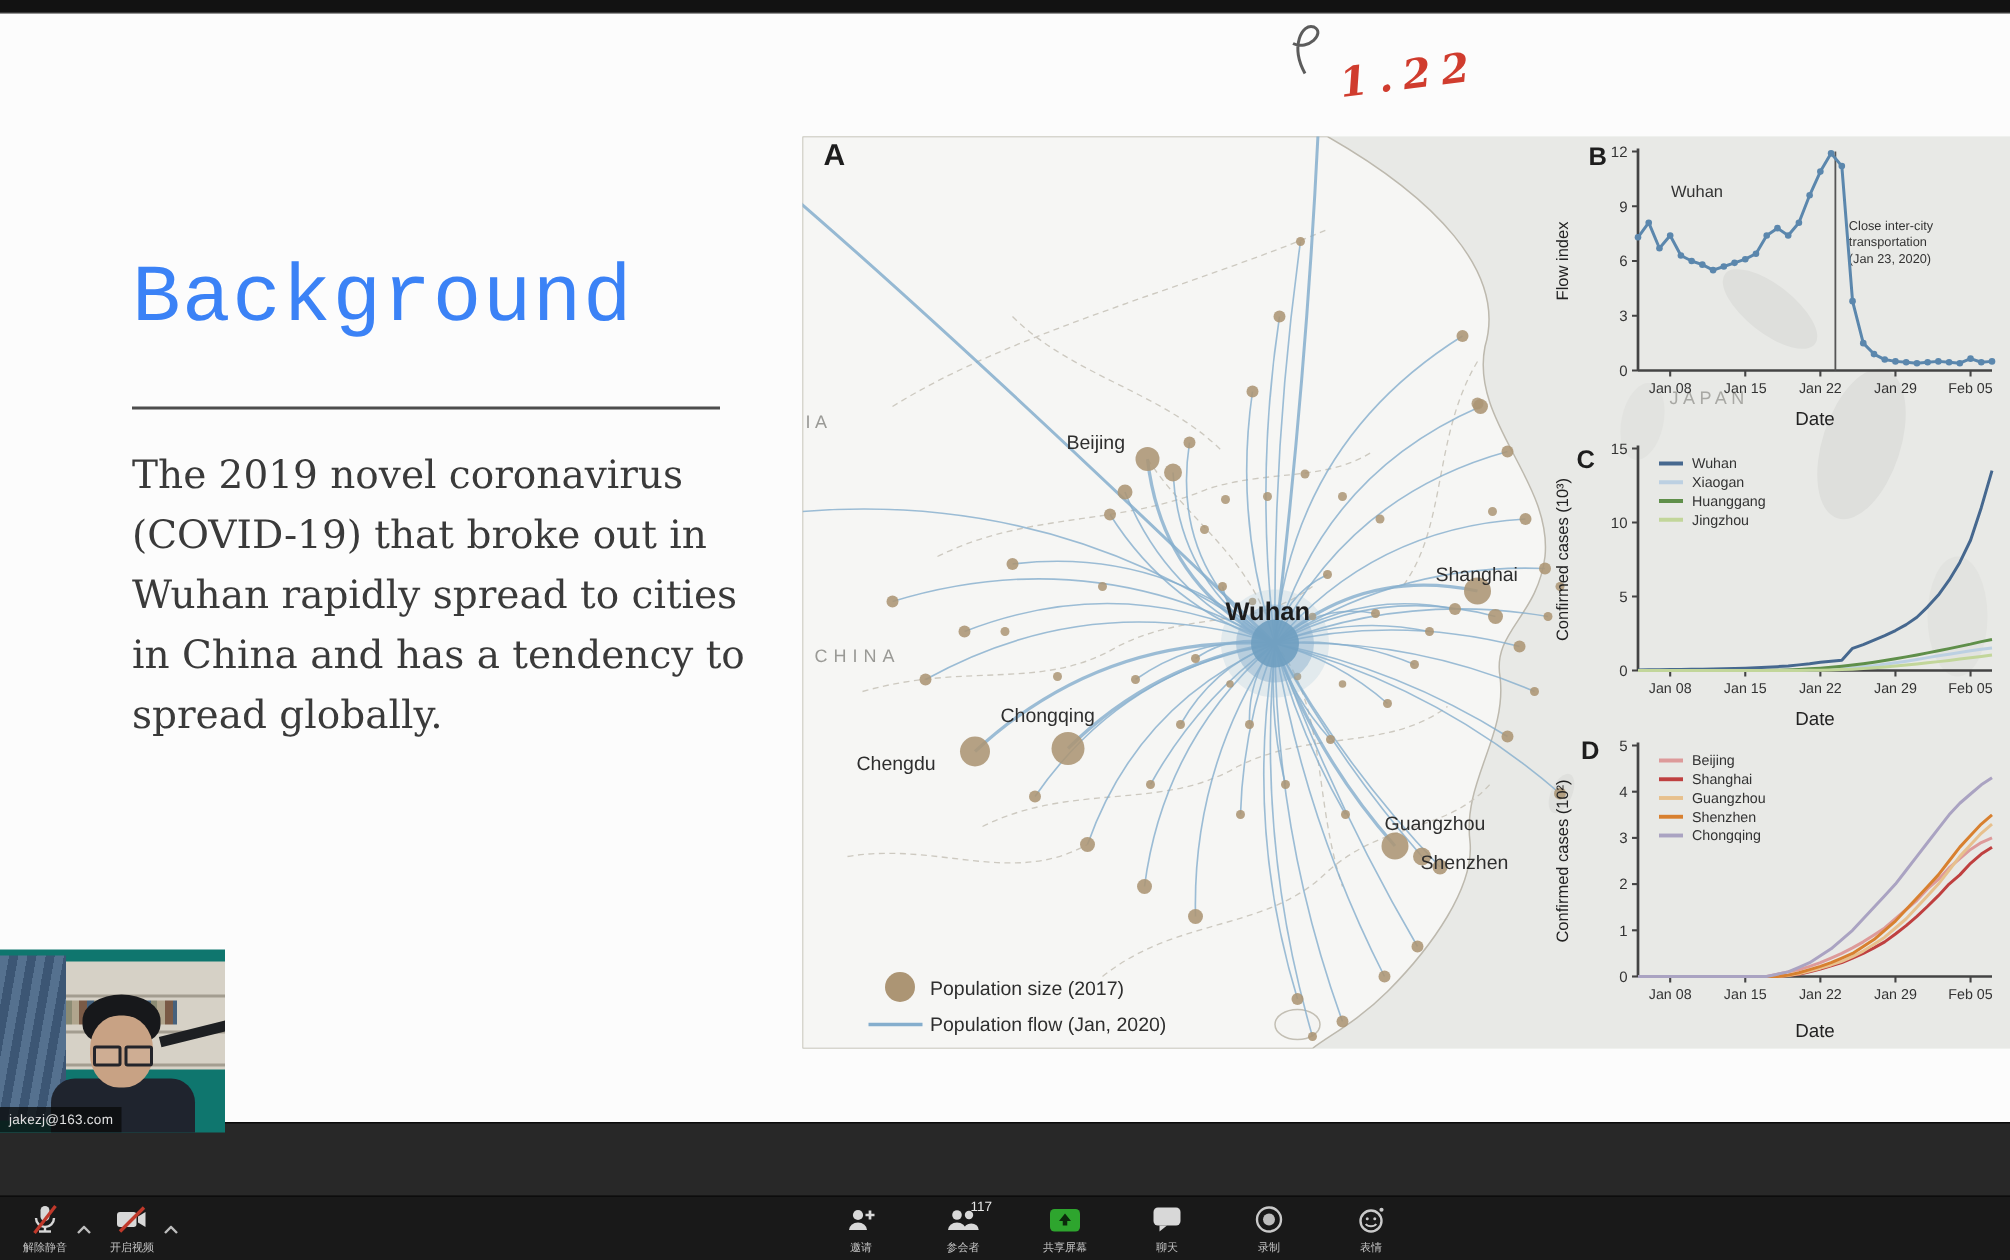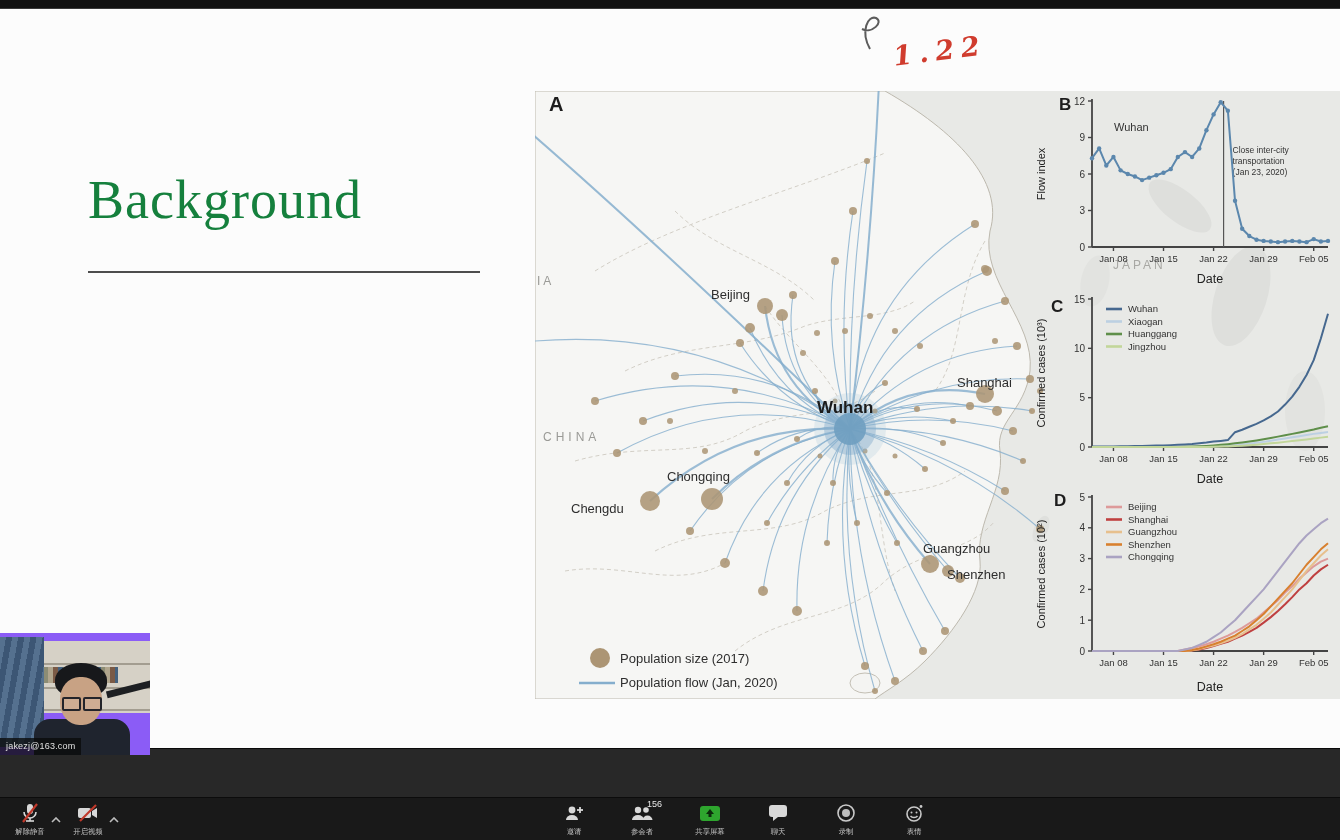--- a/index.html
+++ b/index.html
@@ -4,39 +4,39 @@
 <style>
   html,body{margin:0;padding:0;}
   body{width:1340px;height:840px;position:relative;overflow:hidden;background:#1c1c1c;
        font-family:"Liberation Sans",sans-serif;}
   
   .top-bar{position:absolute;left:0;top:0;width:1340px;height:8px;background:#121212;border-bottom:1px solid #3a3a3a;}
   .slide{position:absolute;left:0;top:9px;width:1340px;height:739px;background:#fcfcfc;}
   .mid-strip{position:absolute;left:0;top:748px;width:1340px;height:49px;background:#282828;border-top:1px solid #0a0a0a;}
   .toolbar{position:absolute;left:0;top:797px;width:1340px;height:43px;background:#191919;border-top:1px solid #0c0c0c;}
   
-  .slide-title{position:absolute;left:88px;top:160px;font-family:Liberation Serif, serif;font-size:54px;
-               color:#15803d;letter-spacing:1px;font-weight:400;}
+  .slide-title{position:absolute;left:88px;top:160px;font-family:Liberation Mono, monospace;font-size:54px;
+               color:#3b82f6;letter-spacing:1px;font-weight:400;}
   .divider{position:absolute;left:88px;top:262px;width:392px;height:2px;background:#4d4d4d;}
   .slide-body{position:absolute;left:88px;top:288px;width:414px;font-family:"DejaVu Serif",serif;
               font-size:26px;line-height:40px;color:#3a3a3a;}
   
   .pen-note{position:absolute;left:893px;top:26px;color:#d03c2e;font-family:"DejaVu Serif",serif;
             font-style:italic;font-size:27px;letter-spacing:7px;transform:rotate(-7deg);font-weight:bold;}
   .pen-squiggle{position:absolute;left:848px;top:0px;}
   
   .figure{position:absolute;left:535px;top:82px;width:805px;height:608px;background:#e8e9e6;}
   .panel-letter{position:absolute;font-size:17px;font-weight:bold;color:#1d1d1d;z-index:5;}
   .map-svg{position:absolute;left:0;top:0;}
   .chart{position:absolute;z-index:4;}
   #chartB{left:497px;top:0px;width:308px;height:196px;}
   #chartC{left:497px;top:198px;width:308px;height:198px;}
   #chartD{left:497px;top:396px;width:308px;height:208px;}
   
-  .webcam{position:absolute;left:0;top:633px;width:150px;height:122px;background:#8b5cf6;overflow:hidden;z-index:10;}
+  .webcam{position:absolute;left:0;top:633px;width:150px;height:122px;background:#0f766e;overflow:hidden;z-index:10;}
   .wc-shelf{position:absolute;left:28px;top:8px;width:122px;height:72px;background:#d6d1c6;}
   .wc-shelf .ln{position:absolute;left:0;width:100%;height:2px;background:#a39d90;}
   .wc-books{position:absolute;top:26px;left:6px;height:16px;width:84px;
             background:repeating-linear-gradient(90deg,#7a5a46 0 5px,#45617d 5px 10px,#8c8c74 10px 14px,#b0a58d 14px 19px);}
   .wc-curtain{position:absolute;left:0;top:4px;width:44px;height:110px;
               background:repeating-linear-gradient(100deg,#55718f 0 6px,#3c5674 6px 12px);}
   .wc-lamp{position:absolute;right:-8px;top:52px;width:52px;height:7px;background:#1d1f22;transform:rotate(-14deg);}
   .wc-hair{position:absolute;left:55px;top:30px;width:52px;height:34px;background:#17181b;border-radius:50% 50% 40% 40%;}
   .wc-face{position:absolute;left:60px;top:44px;width:42px;height:48px;background:#c8a284;border-radius:46%;}
   .wc-glass{position:absolute;top:20px;width:15px;height:10px;border:2px solid #23242a;border-radius:2px;background:rgba(255,255,255,.12);}
@@ -54,20 +54,21 @@
   .g-share{width:20px;height:15px;background:#2ea52e;border-radius:3px;display:flex;align-items:center;justify-content:center;}
 </style>
 </head>
 <body>
 
 <div class="top-bar"></div>
 
 <div class="slide">
   <div class="slide-title">Background</div>
   <div class="divider"></div>
+  <div class="slide-body">The 2019 novel coronavirus (COVID-19) that broke out in Wuhan rapidly spread to cities in China and has a tendency to spread globally.</div>
 
   <div class="figure">
     <svg class="map-svg" id="mapSvg" width="805" height="608" viewBox="0 0 805 608">
 
       <rect x="0" y="0" width="805" height="608" fill="#e8e9e6"></rect>
 
       <path d="M350,0 C420,40 470,90 455,140 C445,190 500,230 495,280 C490,320 460,330 465,360
                C470,400 440,430 445,470 C448,500 420,540 390,570 C370,590 350,600 340,608
                L0,608 L0,0 Z" fill="#f6f6f4" stroke="#bdb9ae" stroke-width="1"></path>
 
@@ -466,21 +467,21 @@
         <svg width="22" height="20" viewBox="0 0 22 20">
           <circle cx="9" cy="7" r="3.4" fill="#d8d8d8"></circle>
           <path d="M3,17 a6,5 0 0 1 12,0 Z" fill="#d8d8d8"></path>
           <line x1="17" y1="4" x2="17" y2="10" stroke="#d8d8d8" stroke-width="1.8"></line>
           <line x1="14" y1="7" x2="20" y2="7" stroke="#d8d8d8" stroke-width="1.8"></line>
         </svg>
       </div>
       <div class="lb">邀请</div>
     </div>
     <div class="tb-item">
-      <span class="badge">156</span>
+      <span class="badge">117</span>
       <div class="ic">
         <svg width="24" height="20" viewBox="0 0 24 20">
           <circle cx="8" cy="7" r="3.2" fill="#d8d8d8"></circle>
           <path d="M2,17 a6,5 0 0 1 12,0 Z" fill="#d8d8d8"></path>
           <circle cx="16" cy="7" r="2.8" fill="#d8d8d8"></circle>
           <path d="M12.5,17 a5,4.4 0 0 1 10,0 Z" fill="#d8d8d8"></path>
         </svg>
       </div>
       <div class="lb">参会者</div>
     </div>

